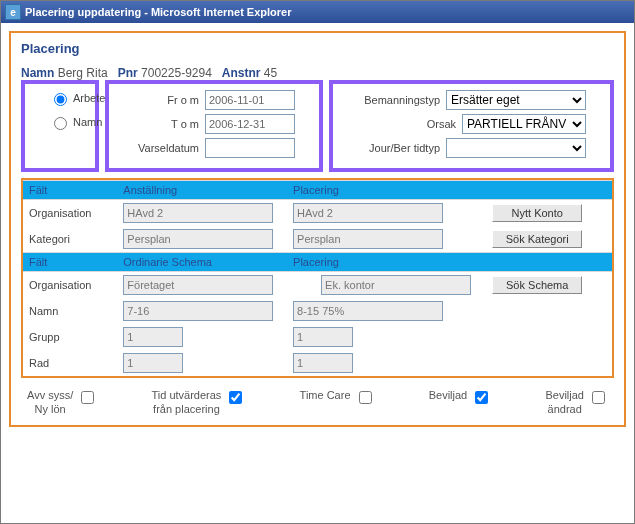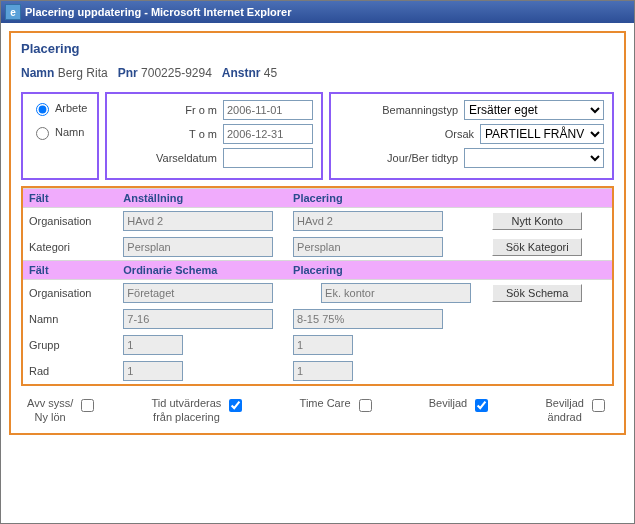--- a/index.html
+++ b/index.html
@@ -46,33 +46,33 @@
   }
   .heading {
     color: #2a4b8d;
     font-weight: bold;
     font-size: 13px;
     margin-bottom: 10px;
   }
   .info-line {
     font-size: 12px;
     color: #555;
-    margin-bottom: 12px;
+    margin-bottom: 0;
   }
   .info-line .k { font-weight: bold; color: #2a4b8d; }
   .info-line .v { color: #555; }
   
   .row-top {
     display: flex;
     gap: 6px;
     margin-bottom: 6px;
   }
   .obox {
-    border: 2px solid #8b5cf6;
-    padding: 6px 8px;
+    border: 4px solid #8b5cf6;
+    padding: 6px 24px;
   }
   .box-radio {
     width: 78px;
   }
   .box-dates {
     flex: 1;
   }
   .box-staff {
     width: 285px;
   }
@@ -129,23 +129,23 @@
     width: 100%;
     border-collapse: collapse;
   }
   table.gtbl td, table.gtbl th {
     padding: 3px 6px;
     font-size: 11px;
     vertical-align: middle;
     text-align: left;
   }
   tr.hdr td, tr.hdr th {
-    background: #f0abfc;
+    background: #0ea5e9;
     color: #2a4b8d;
-    font-weight: bold;
+    font-weight: normal;
     border-bottom: 1px solid #d8d8d8;
     border-top: 1px solid #d8d8d8;
   }
   .col-label { width: 90px; color: #444; text-align: right; padding-right:4px;}
   .col-a { width: 160px; }
   .col-b { width: 160px; }
   .col-btn { width: 120px; text-align:left; }
   
   .btn {
     font-family: Verdana, Arial, sans-serif;

